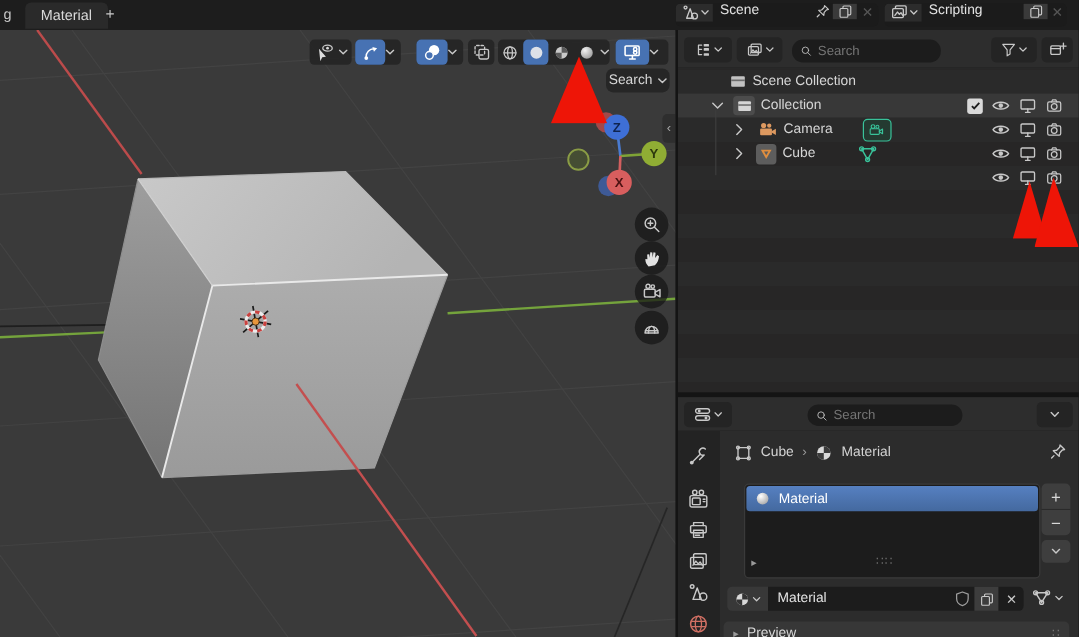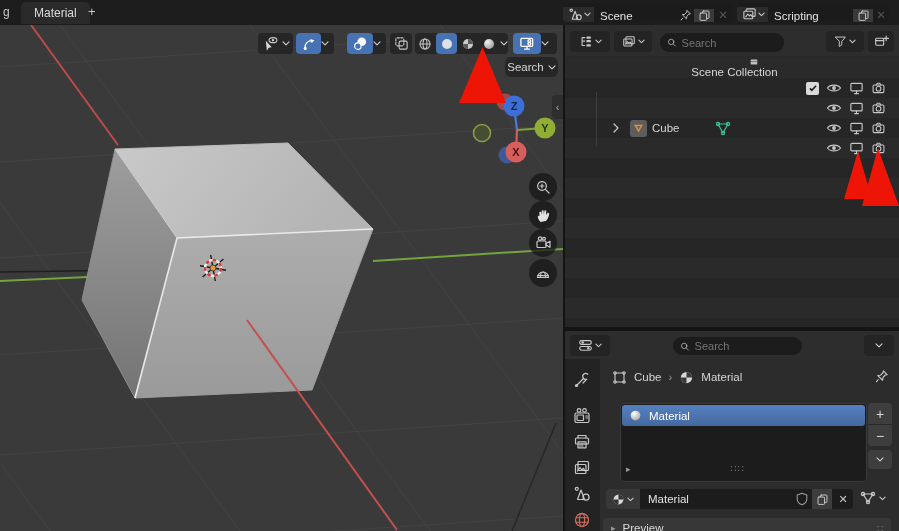--- a/index.html
+++ b/index.html
@@ -5,21 +5,21 @@
   html,body{margin:0;padding:0;background:#161616;}
   #stage{position:relative;width:899px;height:531px;overflow:hidden;
     font-family:"Liberation Sans","DejaVu Sans",sans-serif;
     -webkit-font-smoothing:antialiased;color:#d4d4d4;background:#1d1d1d;}
   .abs{position:absolute;}
   .flex{display:flex;align-items:center;}
   
   #topbar{left:0;top:0;width:899px;height:25px;background:#1d1d1d;border-bottom:1px solid #101010;}
   .tab{font-size:12px;color:#c8c8c8;}
   .tab.active{background:#2a2a2a;border-radius:5px 5px 0 0;padding:0 13px;height:22px;line-height:22px;color:#dadada;}
-  .idwidget{height:19px;border-radius:4px;overflow:hidden;display:flex;align-items:flex-end;background:#1b1b1b;font-size:11.5px;}
+  .idwidget{height:19px;border-radius:4px;overflow:hidden;display:flex;align-items:flex-start;background:#1b1b1b;font-size:11.5px;}
   .idwidget .iseg{background:#2c2c2c;display:flex;align-items:center;padding:0 3px 0 5px;gap:1px;}
   .idwidget .txt{display:flex;align-items:center;padding:0 6px;color:#e2e2e2;flex:1;}
   .idwidget .mini{display:flex;align-items:center;justify-content:center;}
   
   #viewport{left:0;top:25px;width:563px;height:506px;background:#3a3a3a;overflow:hidden;}
   .grp{position:absolute;top:8px;height:21px;background:rgba(37,37,37,.94);border-radius:4px;display:flex;align-items:center;}
   .seg{height:21px;display:flex;align-items:center;justify-content:center;padding:0 2px;}
   .seg.on{background:#4772b3;border-radius:4px;}
   .chv{flex:0 0 auto;}
   .cbtn{position:absolute;left:529px;width:28px;height:28px;border-radius:50%;background:rgba(21,21,21,.72);display:flex;align-items:center;justify-content:center;}
@@ -383,28 +383,40 @@
         <rect x="1.8" y="4.5" width="8.5" height="7.5" rx="1" class="sic"></rect>
           <path d="M1.8 7h8.5" class="sic" stroke-width="1"></path>
         <path d="M13 2.2v5M10.5 4.7h5" class="sic"></path>
       </svg>
     </div>
   </div>
 
   <div id="outliner-body" class="abs"></div>
   <div id="outliner-stripes" class="abs"></div>
 
-  <div class="orow" style="top:58px;flex-direction:column;">
+  <div class="orow" style="top:58px;">
     <svg style="margin-left:43px;" width="14" height="14" viewBox="0 0 16 16">
       <rect x="1.5" y="3" width="13" height="10" rx="1" fill="#c2c2c2" stroke="none"></rect>
         <rect x="1.5" y="6" width="13" height="1.6" fill="#6c6c6c" stroke="none"></rect>
     </svg>
     <span class="olabel">Scene Collection</span>
   </div>
 
+  <div class="orow" style="top:78px;background:#383838;">
+    <svg style="margin-left:28px;" width="10" height="7" viewBox="0 0 10 7">
+        <path d="M1 1l4 4 4-4" class="sic" stroke="#a5a5a5"></path>
+      </svg>
+    <span style="margin-left:8px;width:18px;height:16px;background:#4c4c4c;border-radius:3px;display:flex;align-items:center;justify-content:center;">
+      <svg width="13" height="13" viewBox="0 0 16 16">
+        <rect x="1.5" y="3" width="13" height="10" rx="1" fill="#d5d5d5" stroke="none"></rect>
+          <rect x="1.5" y="6" width="13" height="1.6" fill="#6c6c6c" stroke="none"></rect>
+      </svg>
+    </span>
+    <span class="olabel">Collection</span>
+  </div>
   <div class="ricons" style="left:806px;top:78px;">
     <span style="width:13px;height:13px;background:#d9d9d9;border-radius:2px;display:flex;align-items:center;justify-content:center;">
       <svg width="10" height="10" viewBox="0 0 13 13">
           <path d="M2.5 7l2.5 2.5L10.5 3.5" fill="none" stroke="#1d1d1d" stroke-width="2"></path>
         </svg>
     </span>
     <svg width="16" height="12" viewBox="0 0 16 12">
         <path d="M1.5 6C4 2.2 12 2.2 14.5 6 12 9.8 4 9.8 1.5 6z" class="sic"></path>
         <circle cx="8" cy="6" r="1.9" fill="#c8c8c8" stroke="none"></circle>
       </svg>
@@ -414,20 +426,40 @@
       </svg>
     <svg width="15" height="14" viewBox="0 0 16 16">
         <rect x="1.8" y="4.5" width="12.4" height="8.8" rx="1.5" class="sic"></rect>
         <circle cx="8" cy="8.8" r="2.7" class="sic"></circle>
         <path d="M5.5 4.5l1-2h3l1 2" class="sic"></path>
       </svg>
   </div>
 
   <div class="abs" style="left:596px;top:92px;width:1px;height:54px;background:#3e3e3e;"></div>
 
+  <div class="orow" style="top:98px;">
+    <svg style="margin-left:48px;" width="7" height="10" viewBox="0 0 7 10">
+        <path d="M1 1l4 4-4 4" class="sic" stroke="#a5a5a5"></path>
+      </svg>
+    <svg style="margin-left:12px;" width="16" height="15" viewBox="0 0 17 16">
+      <circle cx="4.6" cy="3.8" r="2.3" fill="#dd9960"></circle>
+        <circle cx="9.6" cy="4" r="1.9" fill="#dd9960"></circle>
+      <rect x="1.5" y="6.5" width="10.5" height="6" rx="1" fill="#dd9960"></rect>
+      <path d="M12 8.8l3.5-2v5.4l-3.5-2z" fill="#dd9960"></path>
+    </svg>
+    <span class="olabel">Camera</span>
+    <span style="margin-left:25px;width:22px;height:17px;background:#243a31;border:1px solid #39c29a;border-radius:4px;display:flex;align-items:center;justify-content:center;">
+      <svg width="13" height="11" viewBox="0 0 17 14">
+        <circle cx="4.6" cy="3" r="2" class="gic"></circle>
+          <circle cx="9.4" cy="3.2" r="1.6" class="gic"></circle>
+        <rect x="1.5" y="5.5" width="10" height="6" rx="1" class="gic"></rect>
+          <path d="M11.5 7.8l3.5-2v5l-3.5-2z" class="gic"></path>
+      </svg>
+    </span>
+  </div>
   <div class="ricons" style="left:826px;top:98px;">
     <svg width="16" height="12" viewBox="0 0 16 12">
         <path d="M1.5 6C4 2.2 12 2.2 14.5 6 12 9.8 4 9.8 1.5 6z" class="sic"></path>
         <circle cx="8" cy="6" r="1.9" fill="#c8c8c8" stroke="none"></circle>
       </svg>
     <svg width="15" height="15" viewBox="0 0 16 16">
         <rect x="2" y="2.5" width="12" height="8" rx="1" class="sic"></rect>
         <path d="M6 13.5h4M8 10.5v3" class="sic"></path>
       </svg>
     <svg width="15" height="14" viewBox="0 0 16 16">

